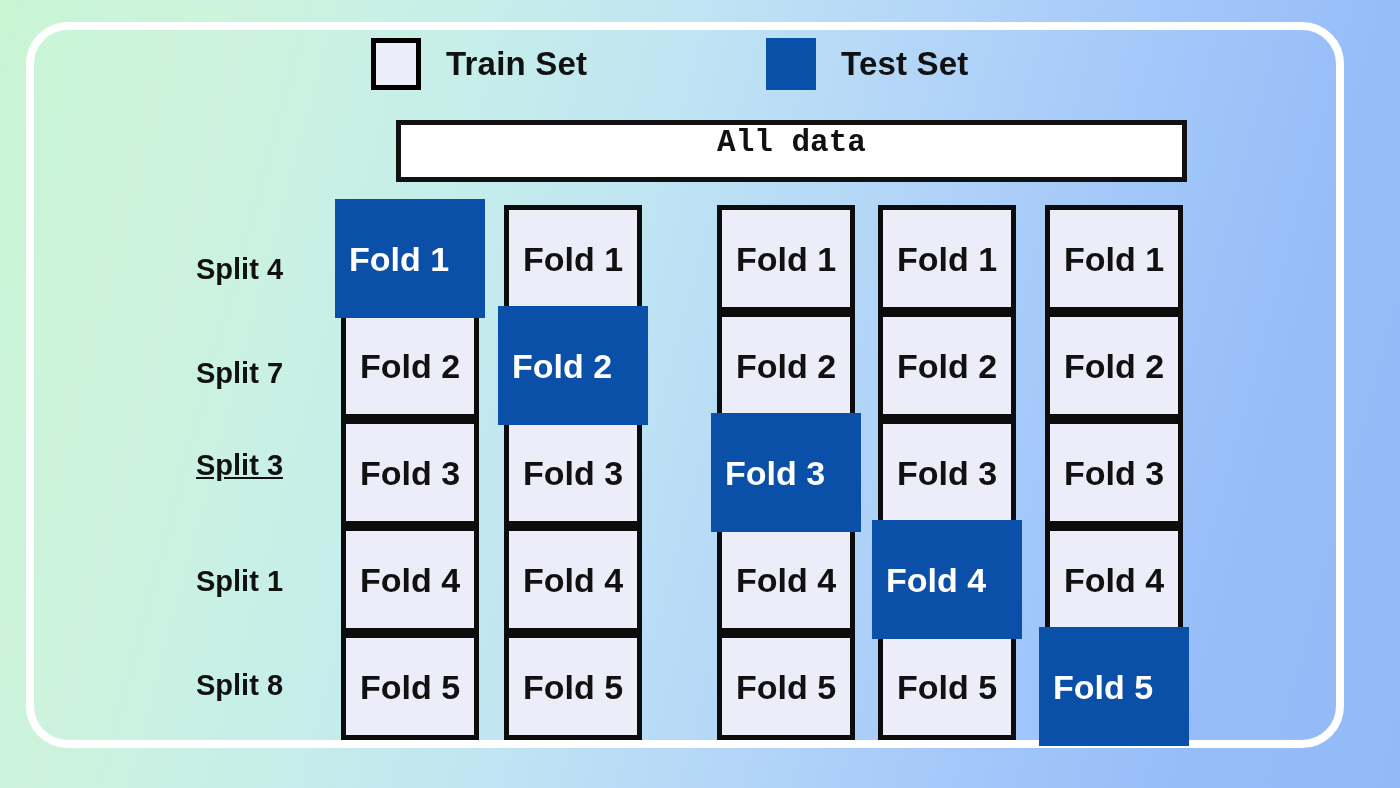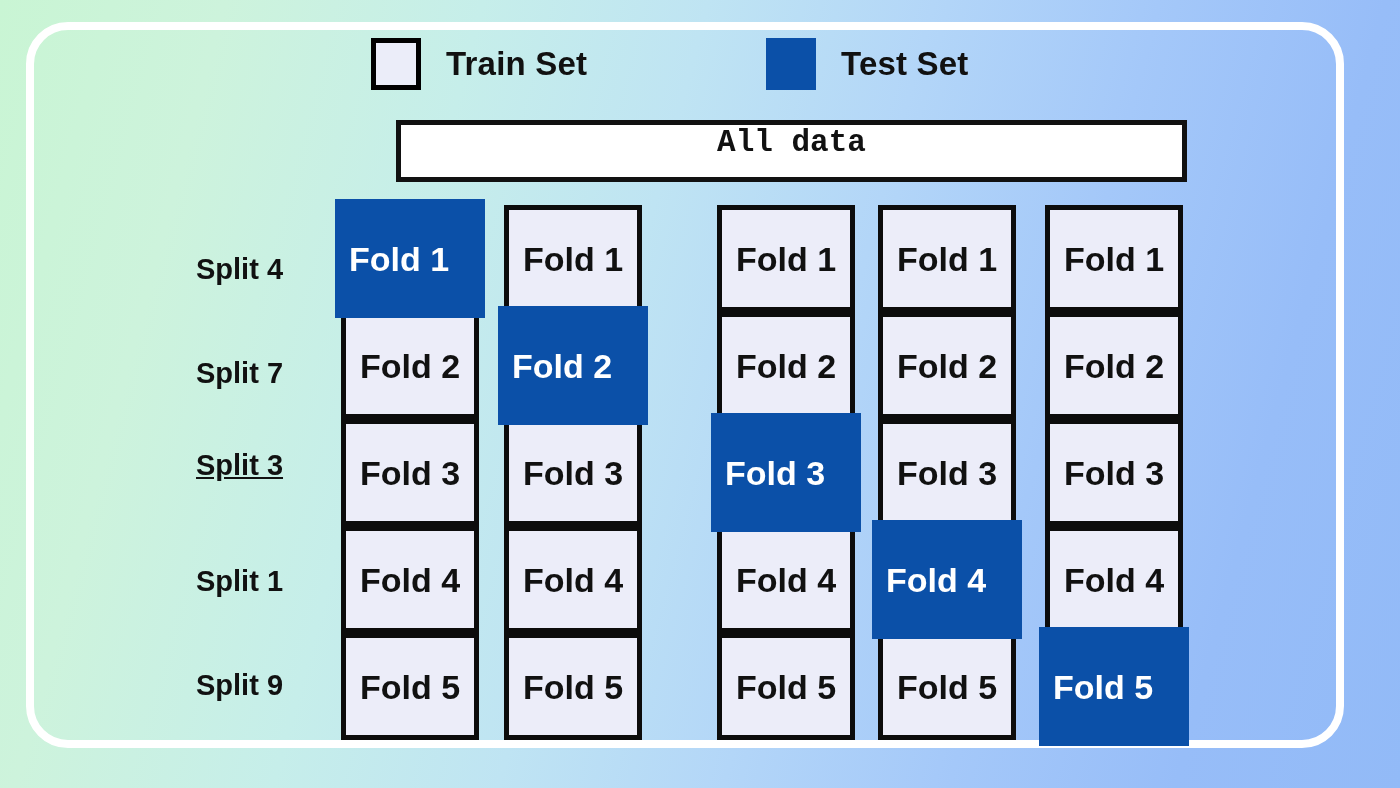--- a/index.html
+++ b/index.html
@@ -182,21 +182,21 @@
 
   <div id="alldata-bar">
     <span id="alldata-label">All data</span>
   </div>
 
   <div id="split-labels">
       <div class="split-label" style="top: 44px;">Split 4</div>
       <div class="split-label" style="top: 148px;">Split 7</div>
       <div class="split-label" style="top: 240px; text-decoration: underline;">Split 3</div>
       <div class="split-label" style="top: 356px;">Split 1</div>
-      <div class="split-label" style="top: 460px;">Split 9</div>
+      <div class="split-label" style="top: 460px;">Split 8</div>
     </div>
 
   <div id="fold-grid">
       <div class="fold-column" style="left: 341px; width: 138px; height: 535px;">
         <div class="fold-cell test" style="left: -6px; top: -6px; width: 150px; height: 119px; z-index: 3;">
           <span class="fold-text">Fold 1</span>
         </div>
         <div class="fold-cell train" style="left: 0px; top: 107px; width: 138px; height: 107px; z-index: 1;">
           <span class="fold-text">Fold 2</span>
         </div>

